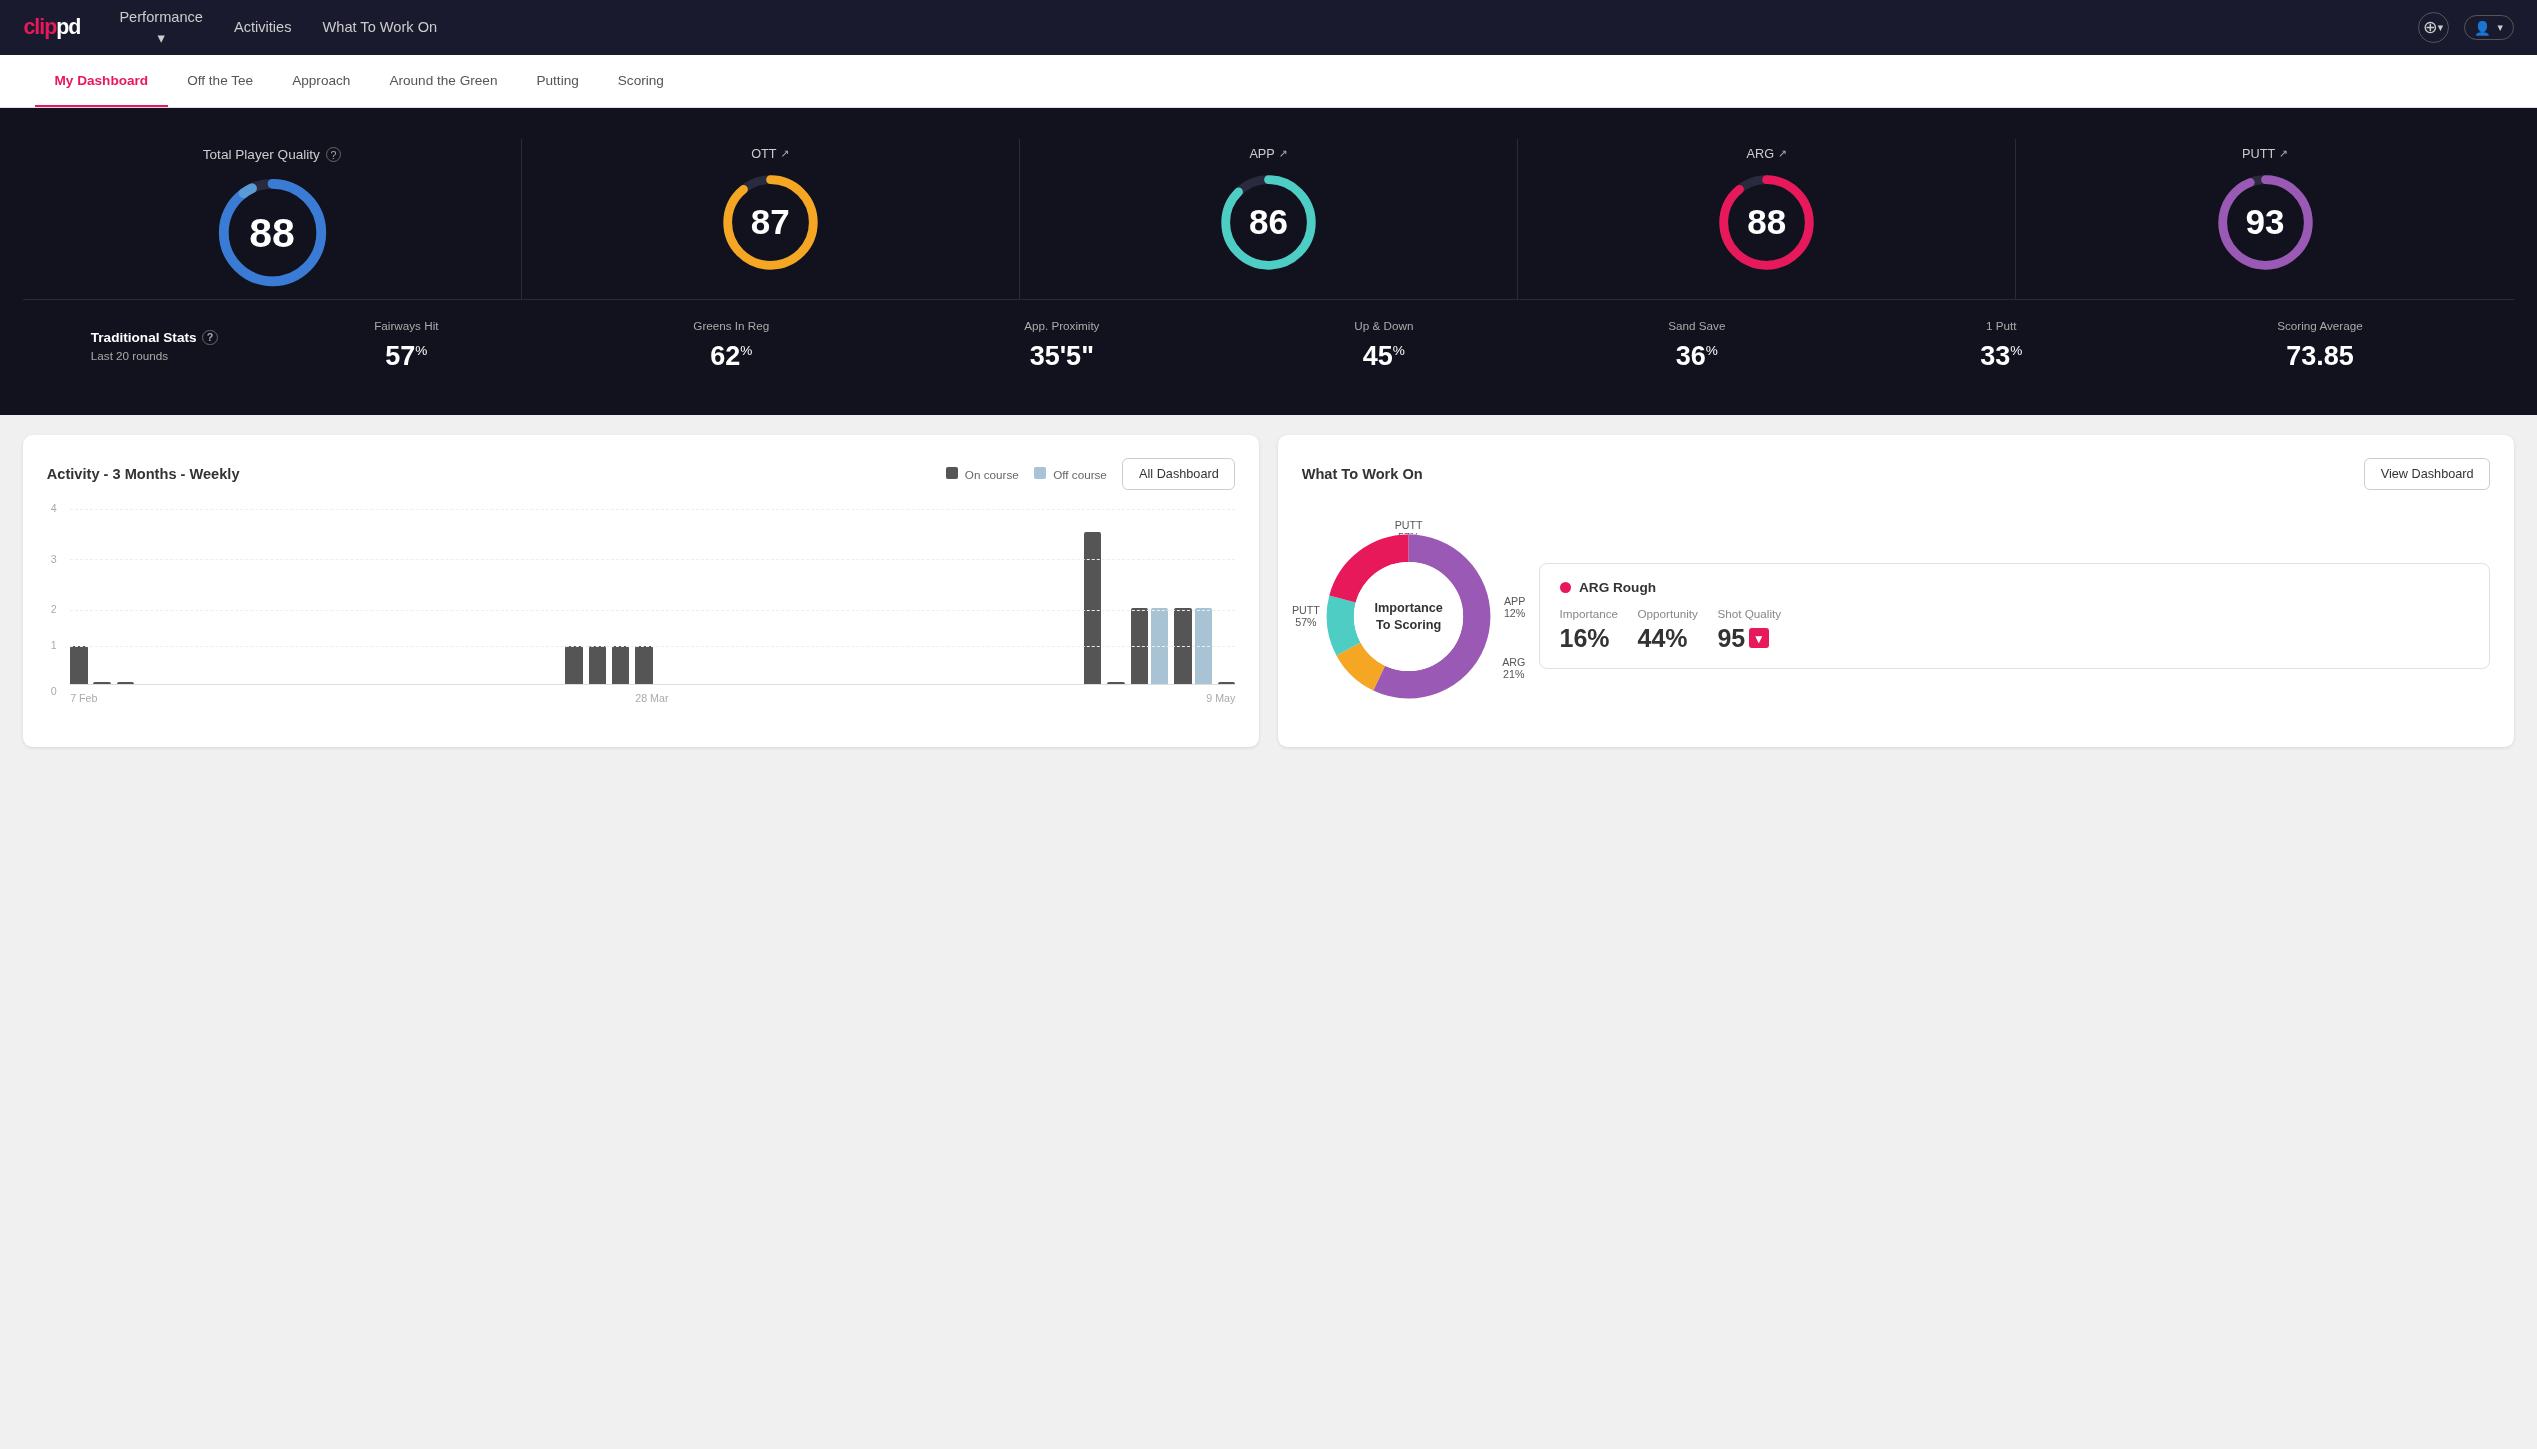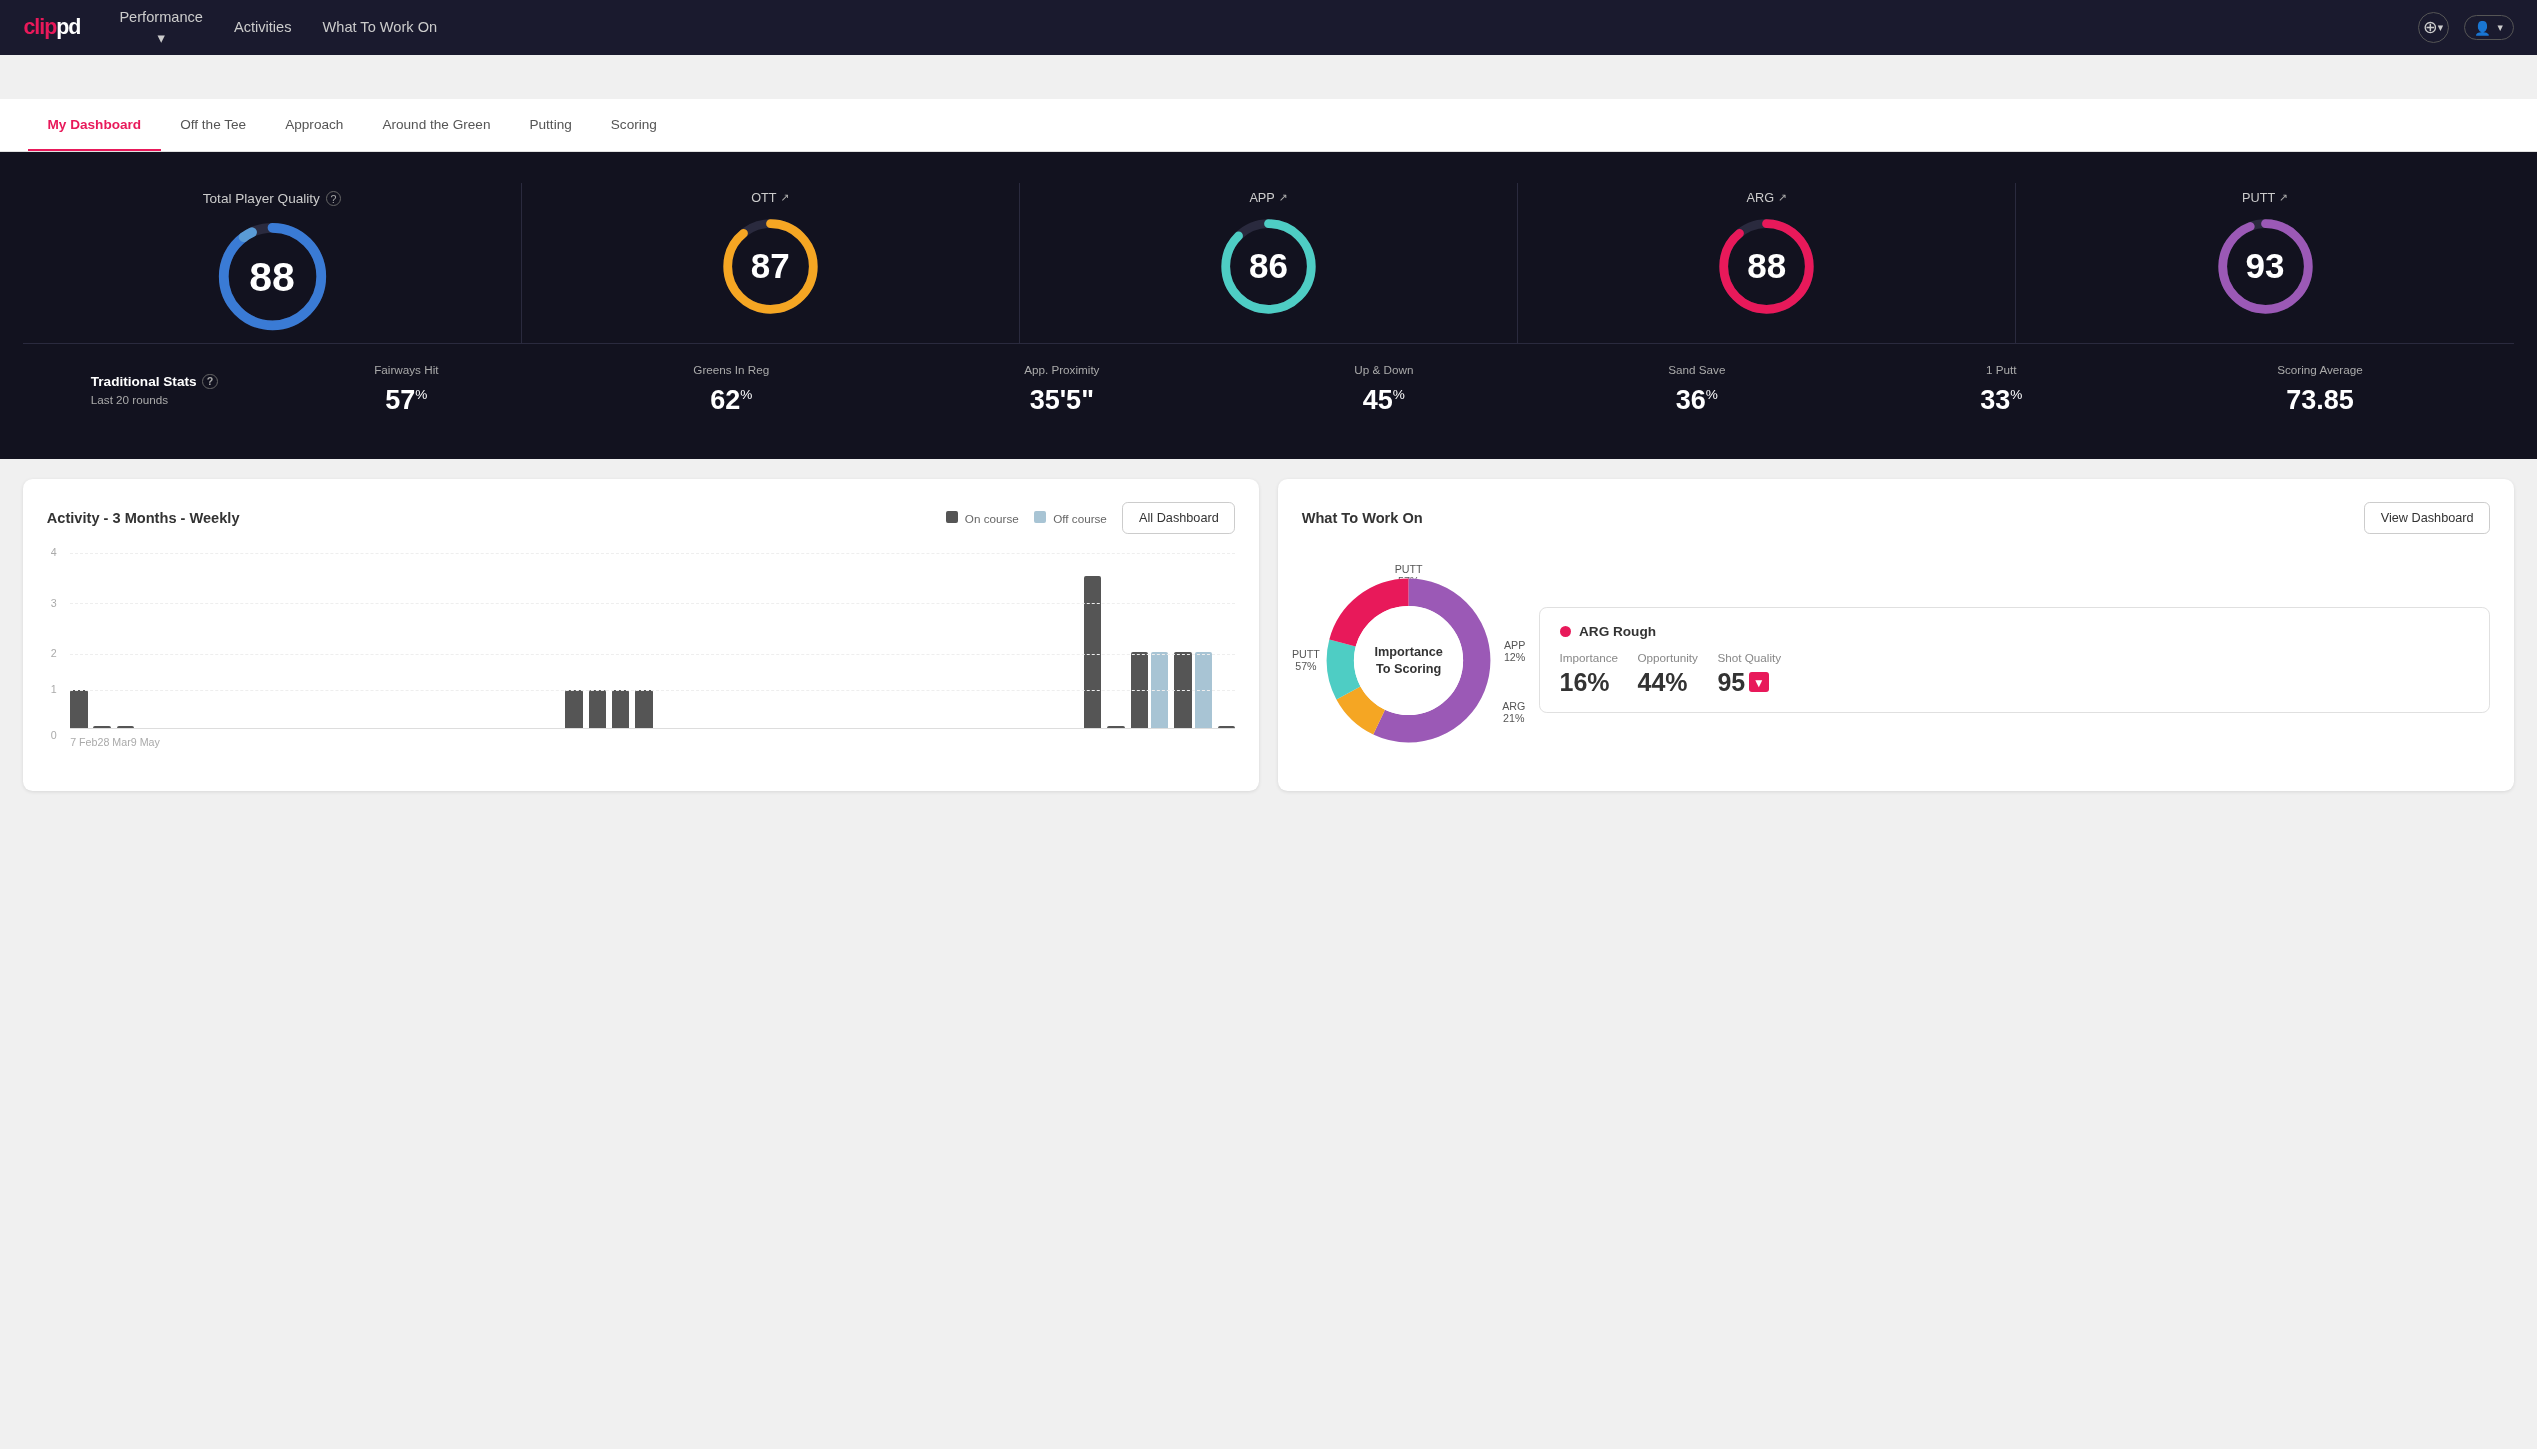--- a/index.html
+++ b/index.html
@@ -52,23 +52,22 @@
       cursor: pointer;
       display: flex; align-items: center; gap: 5.8px;
       font-size: 13.6px;
     }
 
     
     .sub-nav {
       background: #fff;
       display: flex;
       align-items: center;
-      padding: 0 28px;
+      padding: 0 35px;
       border-bottom: 1px solid #e0e0e0;
-      margin-top: 44px;
     }
     .sub-nav-item {
       padding: 17.5px 19.5px;
       font-size: 13.6px;
       color: #555;
       cursor: pointer;
       border-bottom: 2.9px solid transparent;
       white-space: nowrap;
     }
     .sub-nav-item.active {
@@ -294,20 +293,21 @@
     }
     .bar {
       width: 17.5px;
       background: #555;
       border-radius: 1.9px 1.9px 0 0;
       min-height: 1.9px;
     }
     .bar.off { background: #a8c4d4; }
     .x-labels {
       display: flex;
+      justify-content: space-between;
       margin-top: 5.8px;
       font-size: 10.7px;
       color: #aaa;
     }
 
     
     .donut-section {
       display: flex;
       align-items: center;
       gap: 23.4px;

